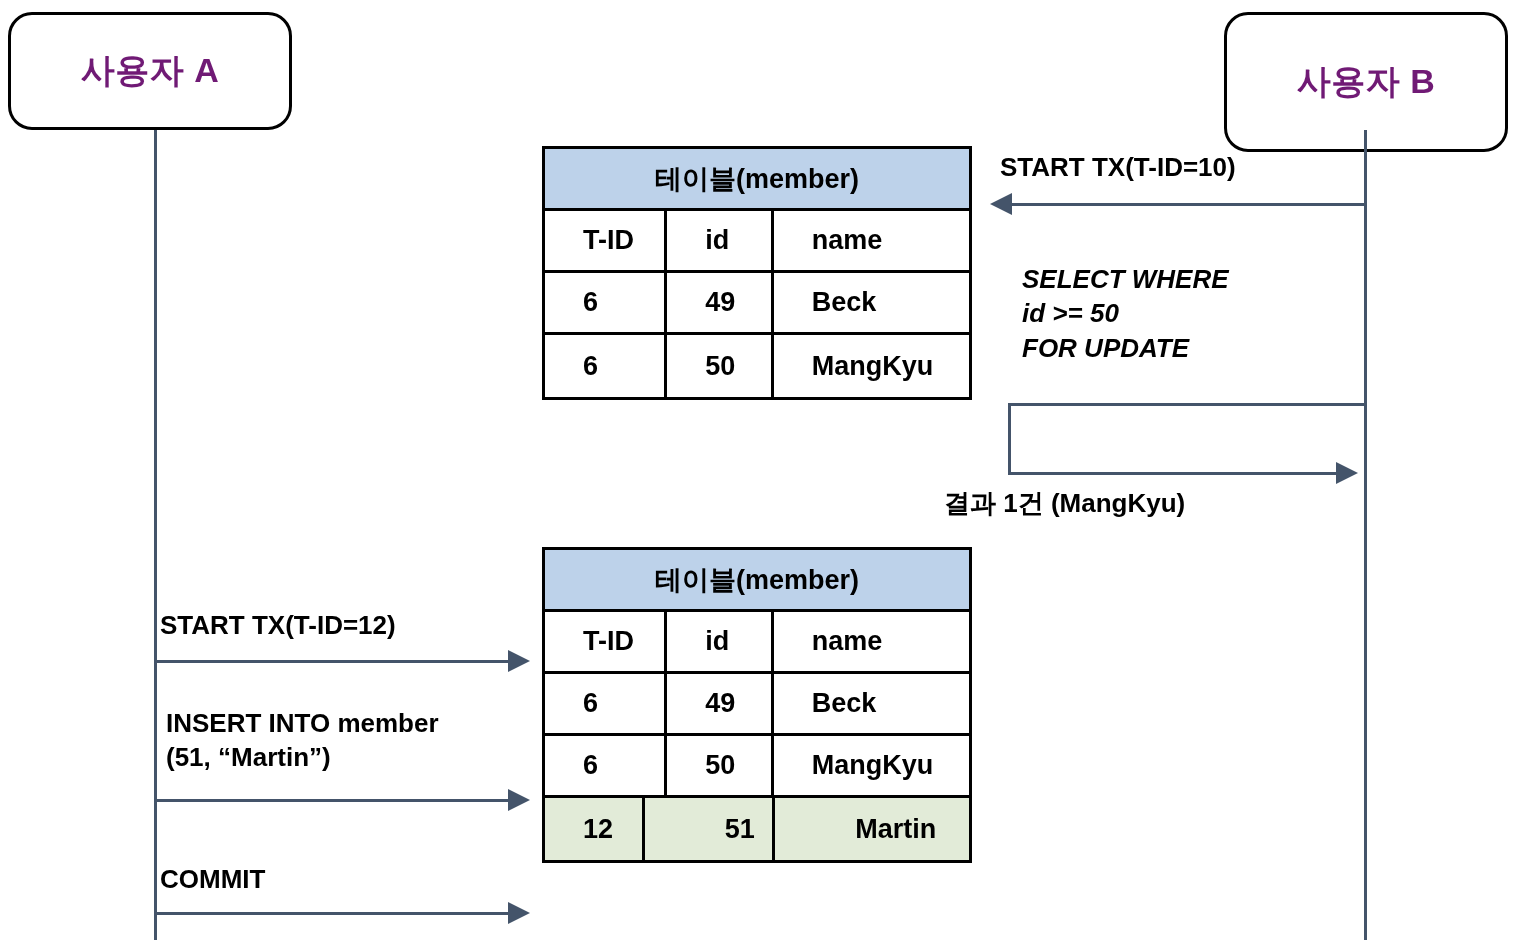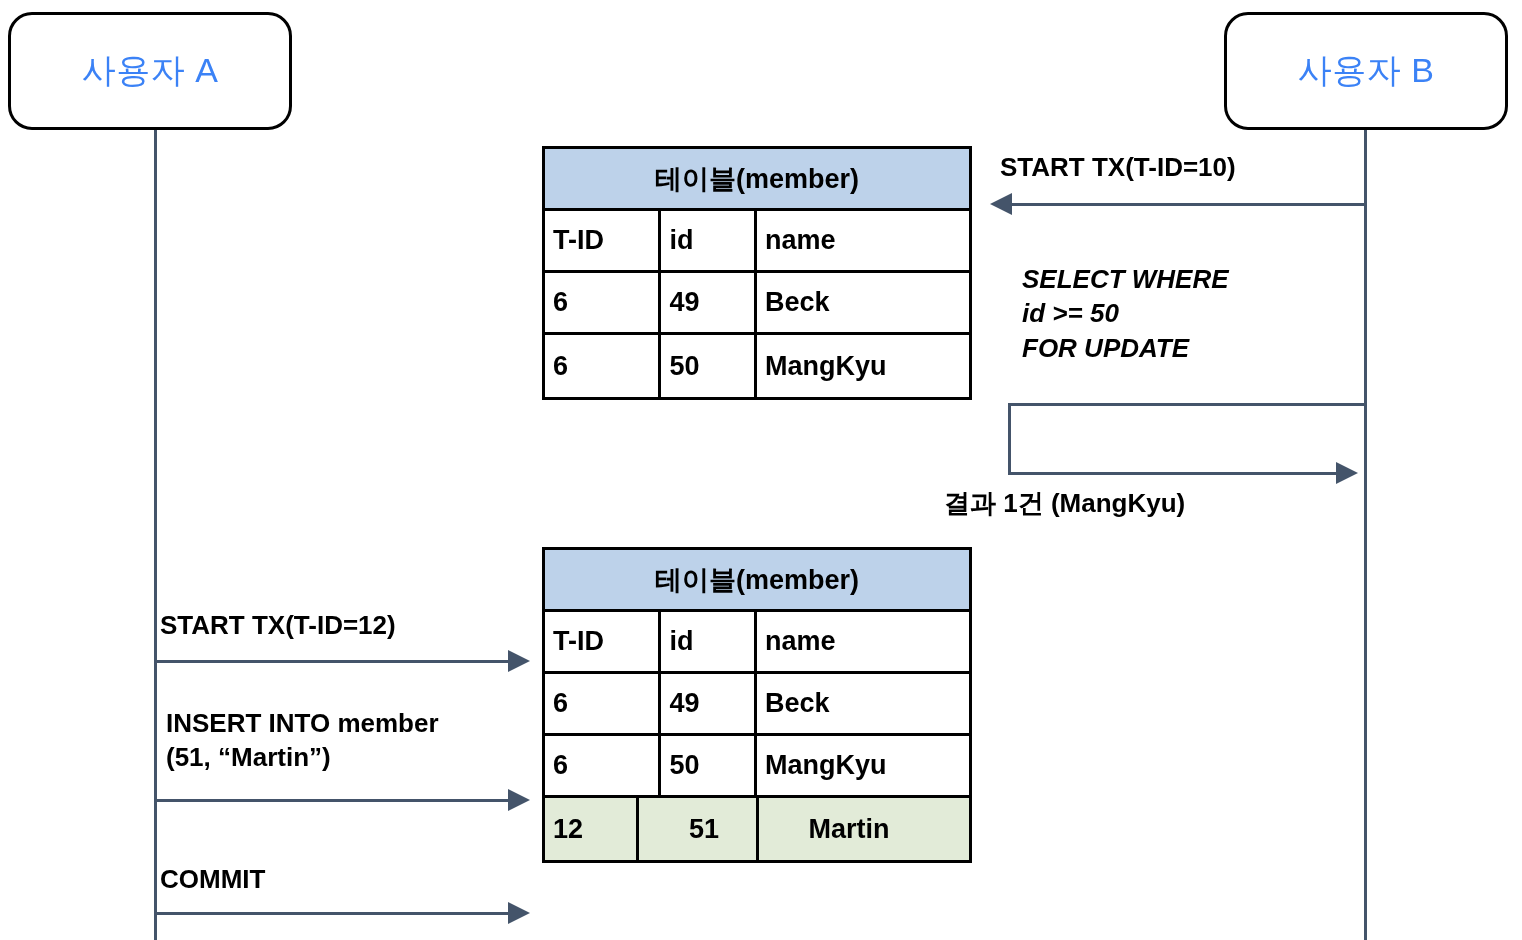--- a/index.html
+++ b/index.html
@@ -24,27 +24,27 @@
     box-sizing: border-box;
     border: 3px solid #000000;
     border-radius: 24px;
     background: #ffffff;
     display: flex;
     align-items: center;
     justify-content: center;
   }
   .actor-label {
     font-size: 34px;
-    font-weight: normal;
-    color: #3b82f6;
+    font-weight: bold;
+    color: #701a75;
     letter-spacing: 0.5px;
     white-space: nowrap;
   }
   #actor-a-box { left: 8px;   top: 12px; width: 284px; height: 118px; }
-  #actor-b-box { left: 1224px; top: 12px; width: 284px; height: 118px; }
+  #actor-b-box { left: 1224px; top: 12px; width: 284px; height: 140px; }
 
   
   .lifeline {
     position: absolute;
     width: 3px;
     background: #44546a;
   }
   #lifeline-a { left: 154px;  top: 130px; height: 810px; }
   #lifeline-b { left: 1364px; top: 130px; height: 810px; }
 
@@ -110,20 +110,21 @@
     box-sizing: border-box;
     display: flex;
     align-items: center;
     padding-left: 8px;
     font-size: 27px;
     font-weight: bold;
     color: #000000;
     border-right: 3px solid #000000;
     overflow: hidden;
     white-space: nowrap;
+    margin-left: 30px;
   }
   .tbl-cell.c0 { width: 118px; }
   .tbl-cell.c1 { width: 97px; }
   .tbl-cell.c2 { width: 215px; border-right: none; }
 </style>
 </head>
 <body>
 
 <div id="canvas">
 

